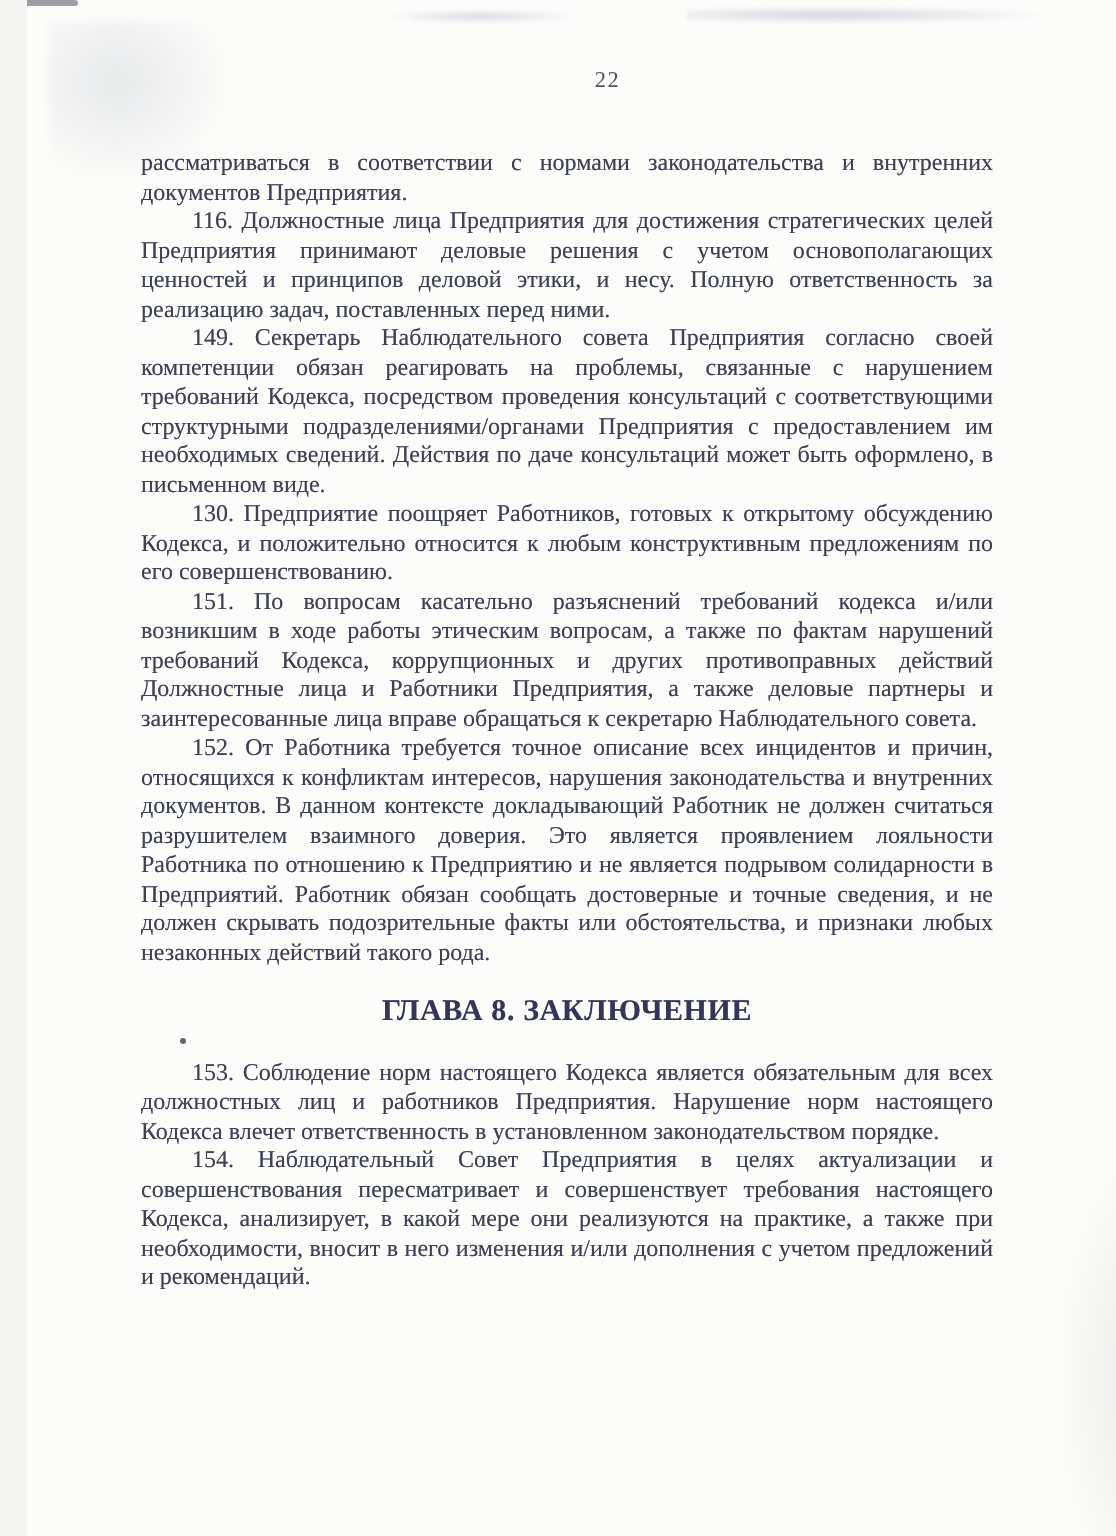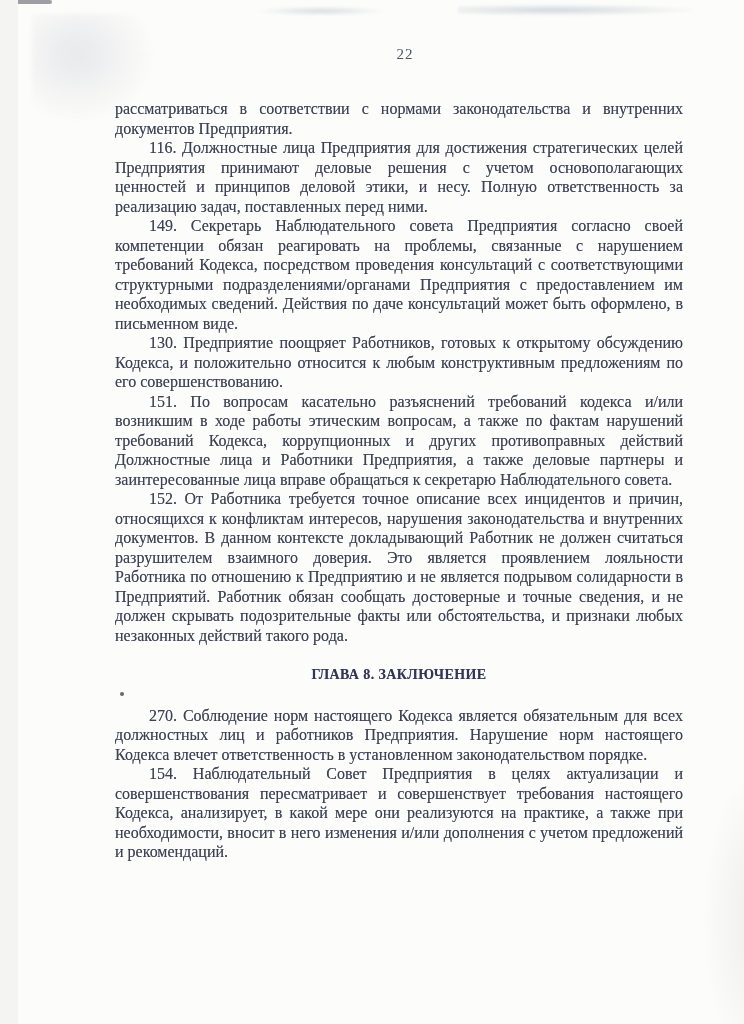--- a/index.html
+++ b/index.html
@@ -61,34 +61,34 @@
     position:absolute;top:46px;left:0;right:0;
     text-align:center;
     transform:translateX(15px);
     font-size:15px;
     letter-spacing:1px;
     color:var(--pagenum-ink);
   }
   
   .doc-body{
     position:absolute;
-    left:97px;top:99px;width:568px;
+    left:76px;top:99px;width:568px;
     font-size:16px;
     line-height:19.5px;
     text-align:justify;
     color:var(--ink);
     text-shadow:0 0 .4px rgba(62,65,86,.55);
     hyphens:none;
   }
   .doc-body p.para{margin:0;}
   .doc-body p.para.indent{text-indent:34px;}
   .doc-body h2.chapter-heading{
     margin:20px 0 21px 0;
     text-align:center;
-    font-size:14px;
+    font-size:20px;
     font-weight:bold;
     letter-spacing:.4px;
     color:var(--heading-ink);
   }
 </style>
 </head>
 <body>
 
 <div class="page">
   <div class="scan-corner-strip"></div>
@@ -102,16 +102,16 @@
   <div class="page-number">22</div>
 
   <div class="doc-body" id="doc-body">
       <p class="para">рассматриваться в соответствии с нормами законодательства и внутренних документов Предприятия.</p>
       <p class="para indent">116. Должностные лица Предприятия для достижения стратегических целей Предприятия принимают деловые решения с учетом основополагающих ценностей и принципов деловой этики, и несу. Полную ответственность за реализацию задач, поставленных перед ними.</p>
       <p class="para indent">149. Секретарь Наблюдательного совета Предприятия согласно своей компетенции обязан реагировать на проблемы, связанные с нарушением требований Кодекса, посредством проведения консультаций с соответствующими структурными подразделениями/органами Предприятия с предоставлением им необходимых сведений. Действия по даче консультаций может быть оформлено, в письменном виде.</p>
       <p class="para indent">130. Предприятие поощряет Работников, готовых к открытому обсуждению Кодекса, и положительно относится к любым конструктивным предложениям по его совершенствованию.</p>
       <p class="para indent">151. По вопросам касательно разъяснений требований кодекса и/или возникшим в ходе работы этическим вопросам, а также по фактам нарушений требований Кодекса, коррупционных и других противоправных действий Должностные лица и Работники Предприятия, а также деловые партнеры и заинтересованные лица вправе обращаться к секретарю Наблюдательного совета.</p>
       <p class="para indent">152. От Работника требуется точное описание всех инцидентов и причин, относящихся к конфликтам интересов, нарушения законодательства и внутренних документов. В данном контексте докладывающий Работник не должен считаться разрушителем взаимного доверия. Это является проявлением лояльности Работника по отношению к Предприятию и не является подрывом солидарности в Предприятий. Работник обязан сообщать достоверные и точные сведения, и не должен скрывать подозрительные факты или обстоятельства, и признаки любых незаконных действий такого рода.</p>
       <h2 class="chapter-heading">ГЛАВА 8. ЗАКЛЮЧЕНИЕ</h2>
-      <p class="para indent">270. Соблюдение норм настоящего Кодекса является обязательным для всех должностных лиц и работников Предприятия. Нарушение норм настоящего Кодекса влечет ответственность в установленном законодательством порядке.</p>
+      <p class="para indent">153. Соблюдение норм настоящего Кодекса является обязательным для всех должностных лиц и работников Предприятия. Нарушение норм настоящего Кодекса влечет ответственность в установленном законодательством порядке.</p>
       <p class="para indent">154. Наблюдательный Совет Предприятия в целях актуализации и совершенствования пересматривает и совершенствует требования настоящего Кодекса, анализирует, в какой мере они реализуются на практике, а также при необходимости, вносит в него изменения и/или дополнения с учетом предложений и рекомендаций.</p>
     </div>
 </div>
 
 </body></html>

